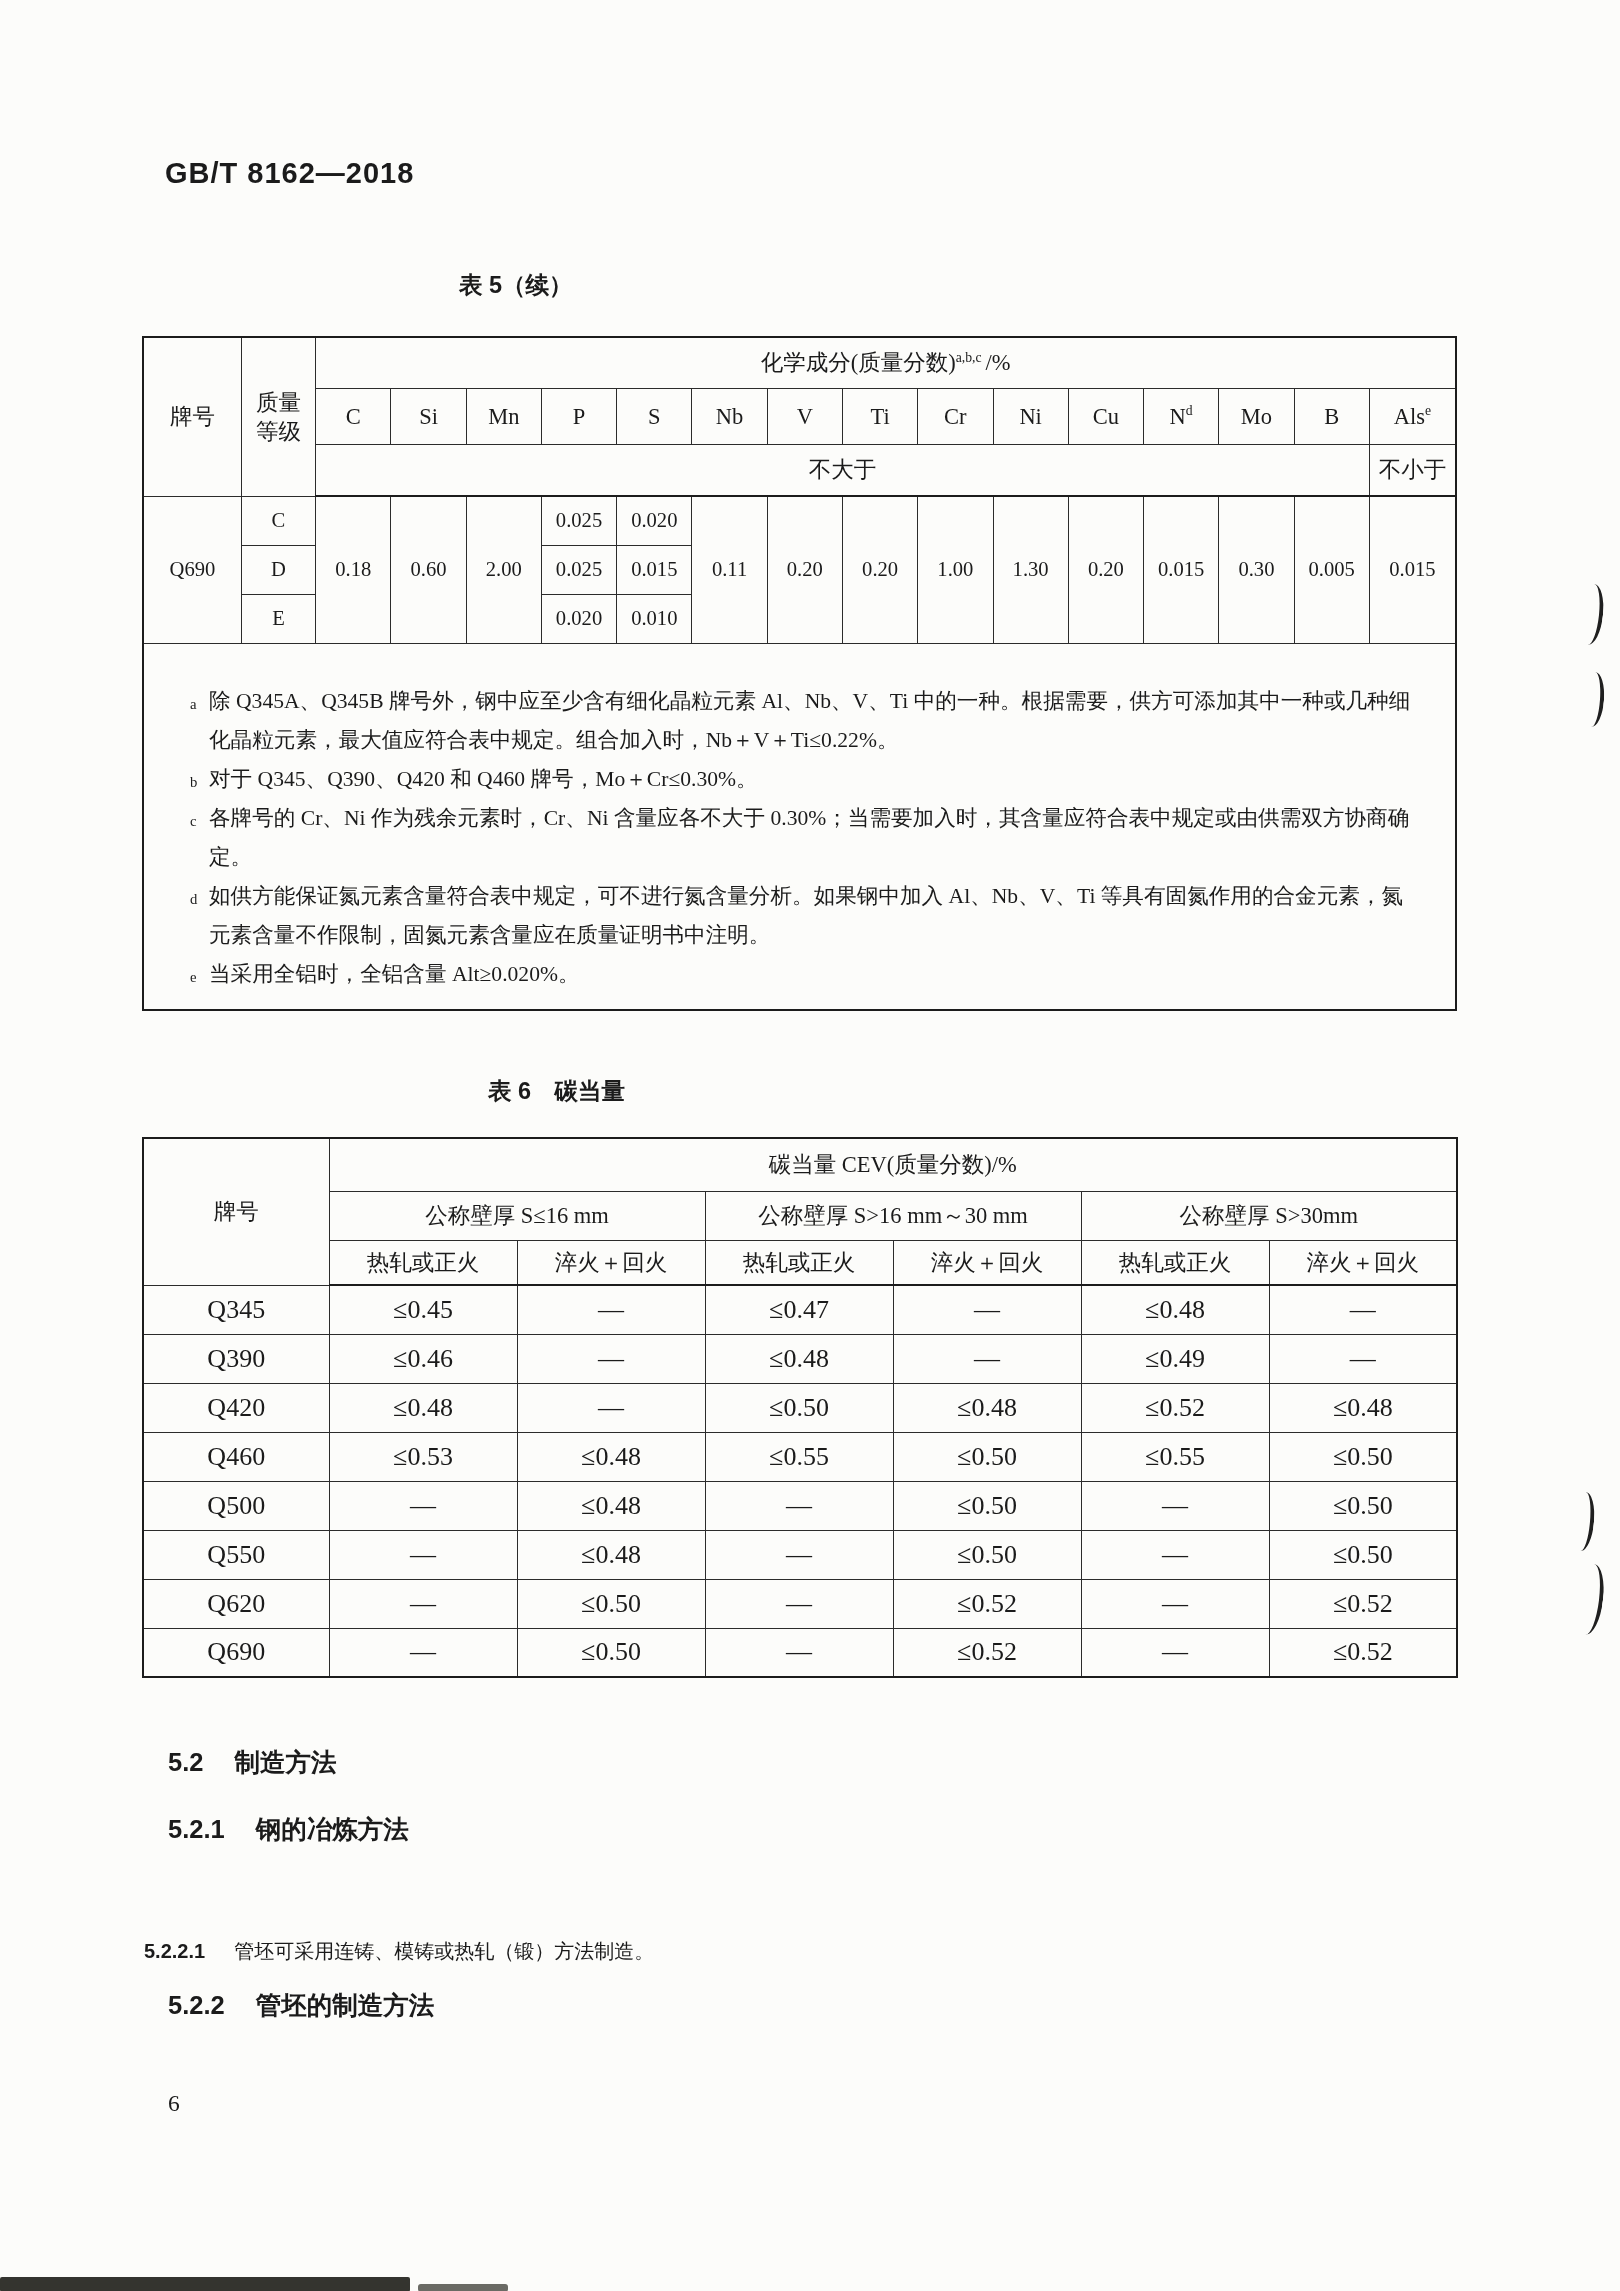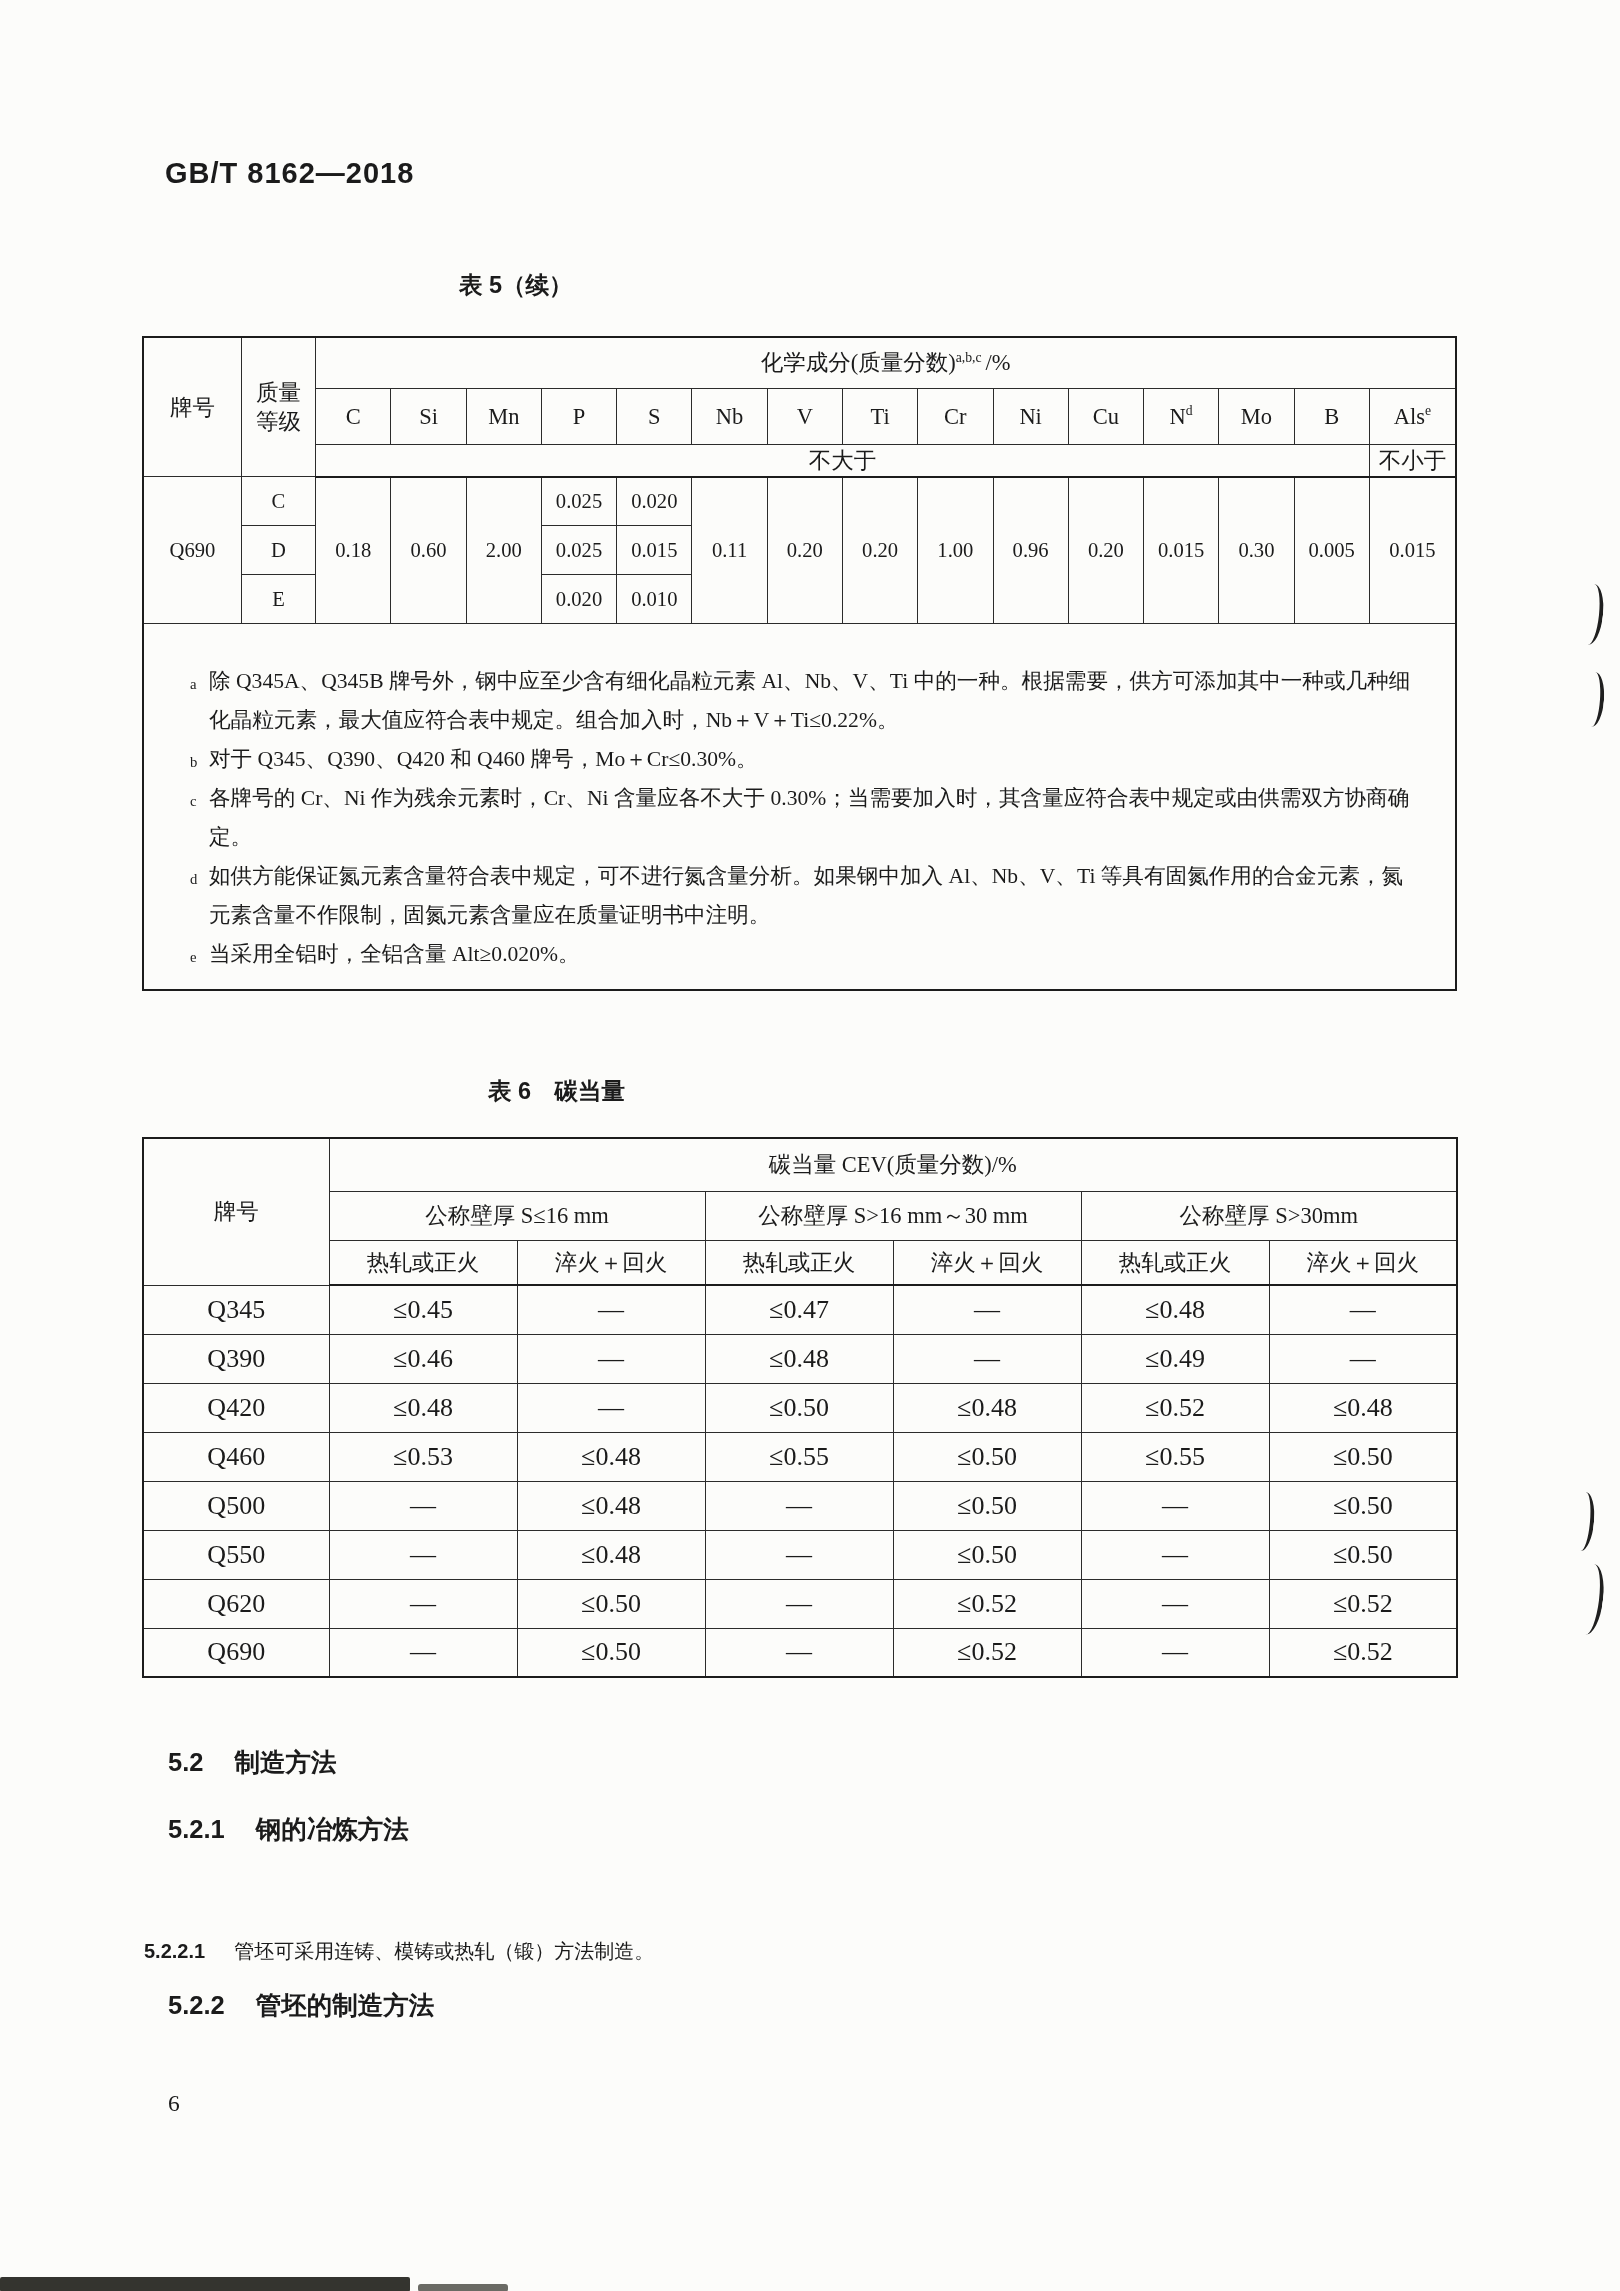--- a/index.html
+++ b/index.html
@@ -14,21 +14,21 @@
 
   .t5-title{position:absolute;left:459px;top:269px;font-size:23.5px;}
   .t6-title{position:absolute;left:488px;top:1075px;font-size:23.5px;}
 
   table.tbl{position:absolute;left:142px;width:1315px;border-collapse:collapse;table-layout:fixed;
             border:2.9px solid #1c1c1c;font-family:"Liberation Serif", serif;}
   table.tbl th, table.tbl td{border:1px solid #2b2b2b;text-align:center;vertical-align:middle;
             font-weight:normal;padding:0;}
 
   .t5{top:336px;}
-  .t5 tr.h1{height:51px;} .t5 tr.h2{height:56px;} .t5 tr.h3{height:32px;}
+  .t5 tr.h1{height:51px;} .t5 tr.h2{height:56px;} .t5 tr.h3{height:52px;}
   .t5 tr.dr{height:49px;}
   .t5 th{font-size:22.5px;}
   .t5 td{font-size:20.6px;}
   .t5 sup{font-size:13.7px;}
   .t5 tr.h3 th{border-bottom:2.5px solid #1c1c1c;font-size:22.5px;}
   .t5 .comp-unit{margin-left:3.9px;}
   .t5 .qline{line-height:29px;}
 
   .fnotes{border-top:2.5px solid #1c1c1c;vertical-align:top;text-align:left;height:365px;}
   .fnotes-inner{padding:23.5px 43px 0 0;}
@@ -131,21 +131,21 @@
       <td>C</td>
       <td rowspan="3">0.18</td>
       <td rowspan="3">0.60</td>
       <td rowspan="3">2.00</td>
       <td>0.025</td>
       <td>0.020</td>
       <td rowspan="3">0.11</td>
       <td rowspan="3">0.20</td>
       <td rowspan="3">0.20</td>
       <td rowspan="3">1.00</td>
-      <td rowspan="3">0.96</td>
+      <td rowspan="3">1.30</td>
       <td rowspan="3">0.20</td>
       <td rowspan="3">0.015</td>
       <td rowspan="3">0.30</td>
       <td rowspan="3">0.005</td>
       <td rowspan="3">0.015</td>
     </tr>
     <tr class="dr">
       <td>D</td>
       <td>0.025</td>
       <td>0.015</td>

